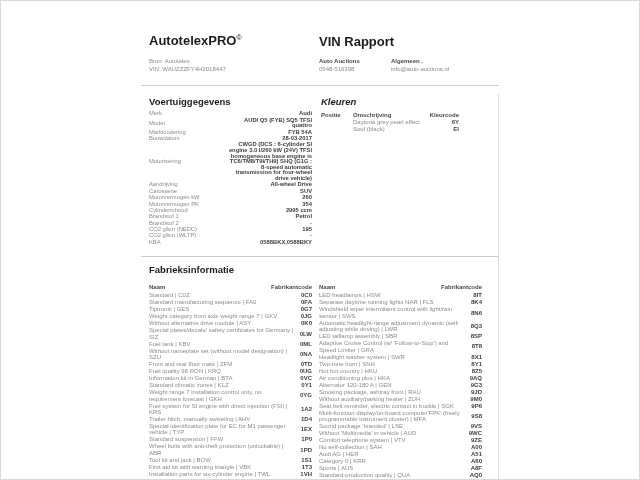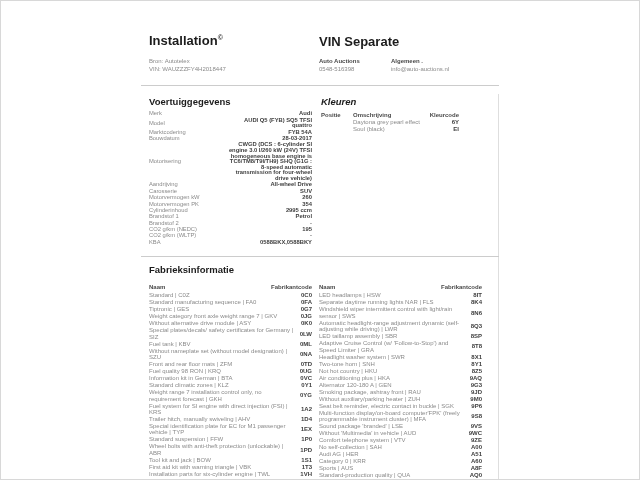--- a/index.html
+++ b/index.html
@@ -47,23 +47,23 @@
   .factory-row { display:flex; justify-content:space-between; align-items:center; padding:0.3px 0; }
   .f-name { flex:1; font-size:6px; line-height:6.4px; color:#8a8a8a; padding-right:5px; }
   .f-code { font-size:6px; line-height:6.4px; font-weight:bold; color:#3d3d3d; white-space:nowrap; }
 </style>
 </head>
 <body>
 
 <div class="page">
 
   <div class="brand">
-    <span>Installation</span><sup>©</sup>
-  </div>
-  <div class="report-title">VIN Separate</div>
+    <span>AutotelexPRO</span><sup>©</sup>
+  </div>
+  <div class="report-title">VIN Rapport</div>
 
   <div class="meta meta-source">
     <div>Bron: Autotelex</div>
     <div>VIN: WAUZZZFY4H2018447</div>
   </div>
   <div class="meta meta-company">
     <div class="strong">Auto Auctions</div>
     <div>0548-516398</div>
   </div>
   <div class="meta meta-contact">

